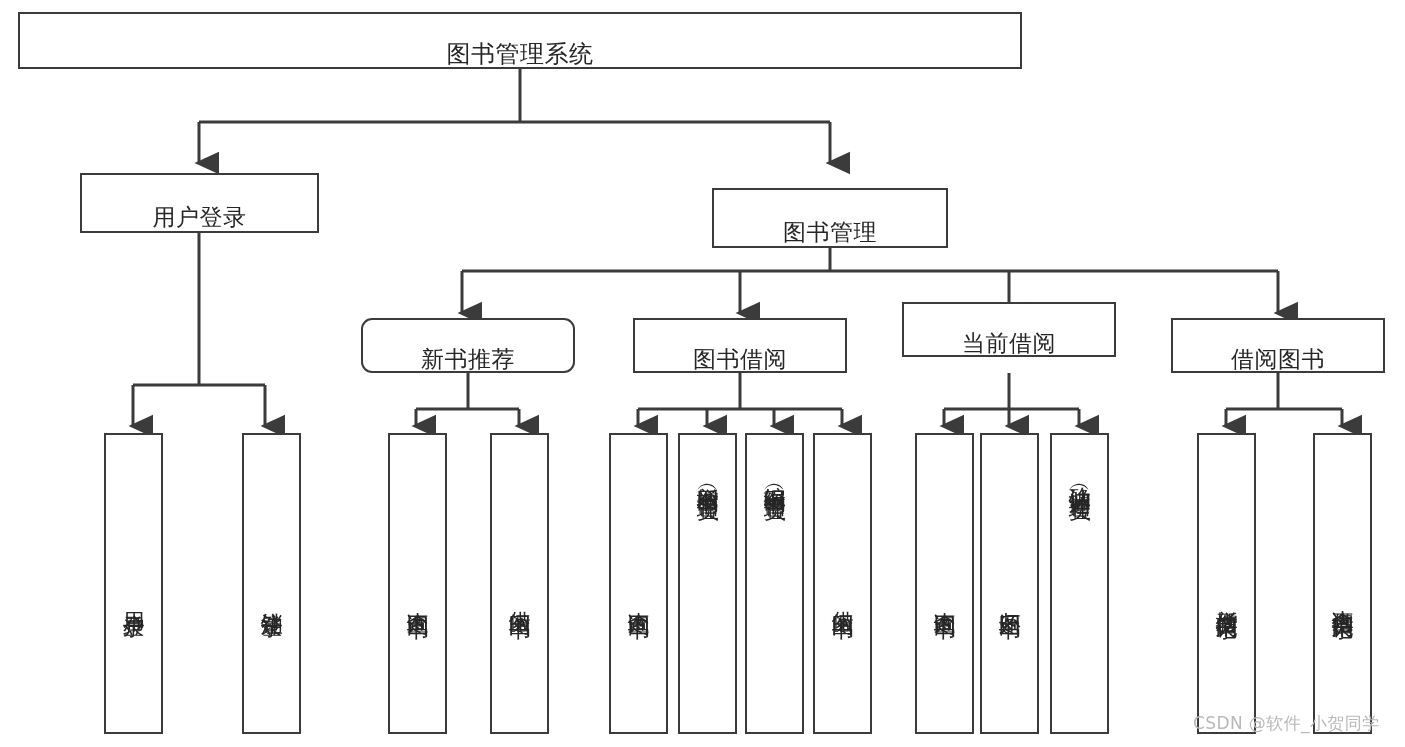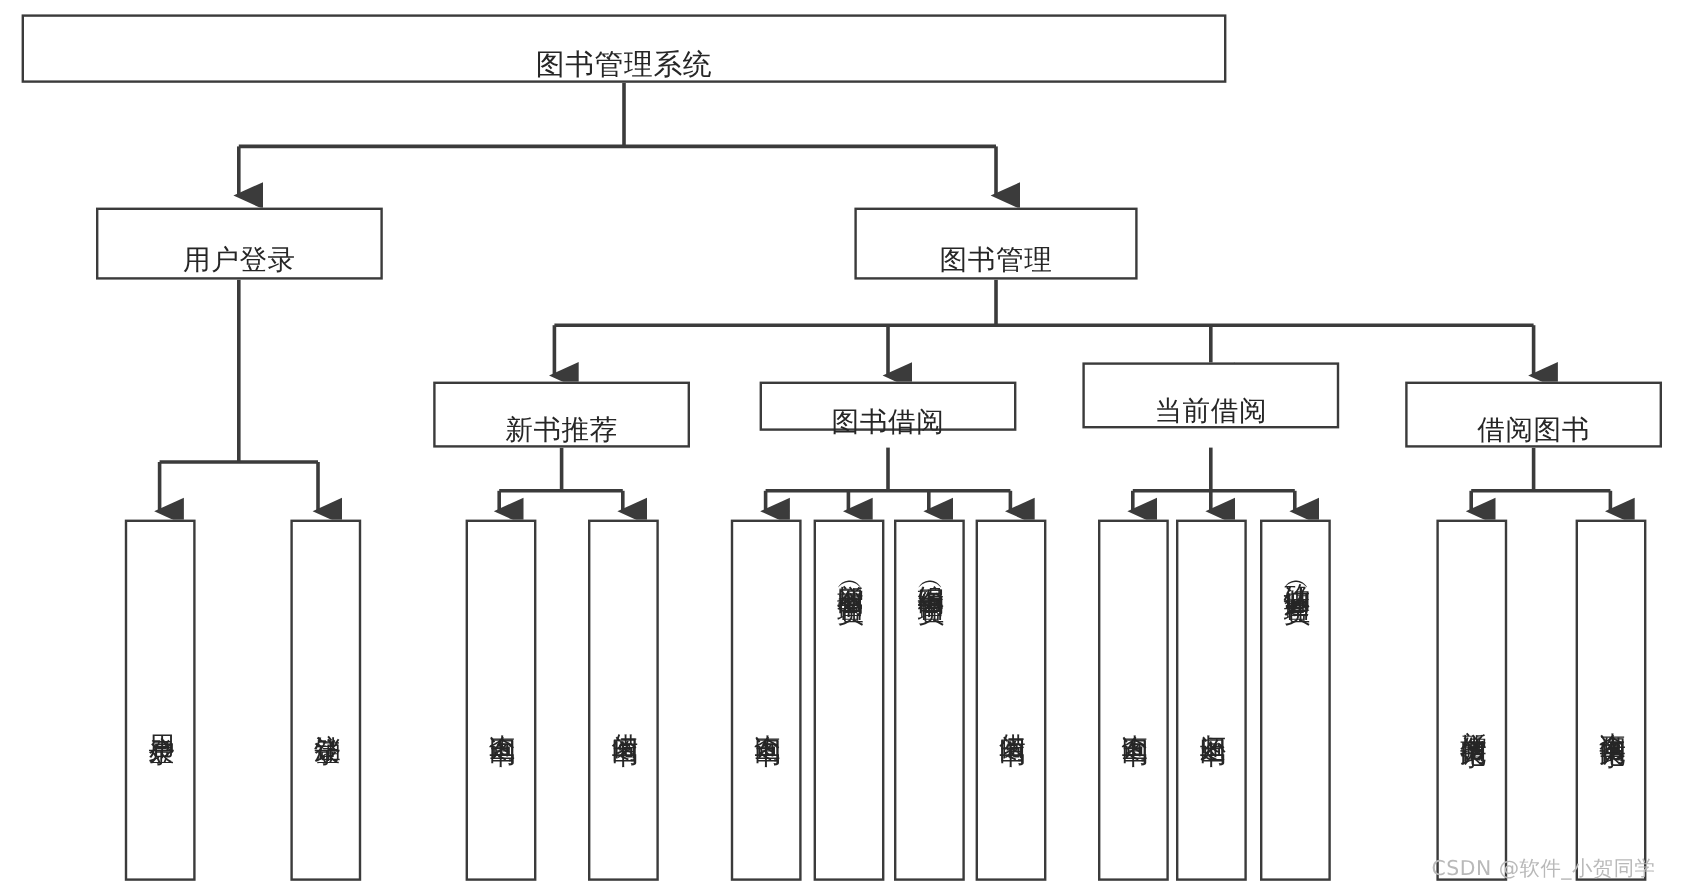--- a/index.html
+++ b/index.html
@@ -141,29 +141,29 @@
   </svg>
 
   <div class="node horiz root" style="left:18px; top:12px; width:1004px; height:57px;">
     <span class="node-label">图书管理系统</span>
   </div>
 
   <div class="node horiz" style="left:80px; top:173px; width:239px; height:60px;">
     <span class="node-label">用户登录</span>
   </div>
 
-  <div class="node horiz" style="left:712px; top:173px; width:236px; height:60px;">
+  <div class="node horiz" style="left:712px; top:188px; width:236px; height:60px;">
     <span class="node-label">图书管理</span>
   </div>
 
-  <div class="node horiz" style="left:361px; top:318px; width:214px; height:55px;">
+  <div class="node horiz" style="left:361px; top:318px; width:214px; height:55px;border-radius:11px;">
     <span class="node-label">新书推荐</span>
   </div>
 
-  <div class="node horiz" style="left:633px; top:318px; width:214px; height:41px;">
+  <div class="node horiz" style="left:633px; top:318px; width:214px; height:55px;">
     <span class="node-label">图书借阅</span>
   </div>
 
   <div class="node horiz" style="left:902px; top:302px; width:214px; height:55px;">
     <span class="node-label">当前借阅</span>
   </div>
 
   <div class="node horiz" style="left:1171px; top:318px; width:214px; height:55px;">
     <span class="node-label">借阅图书</span>
   </div>

